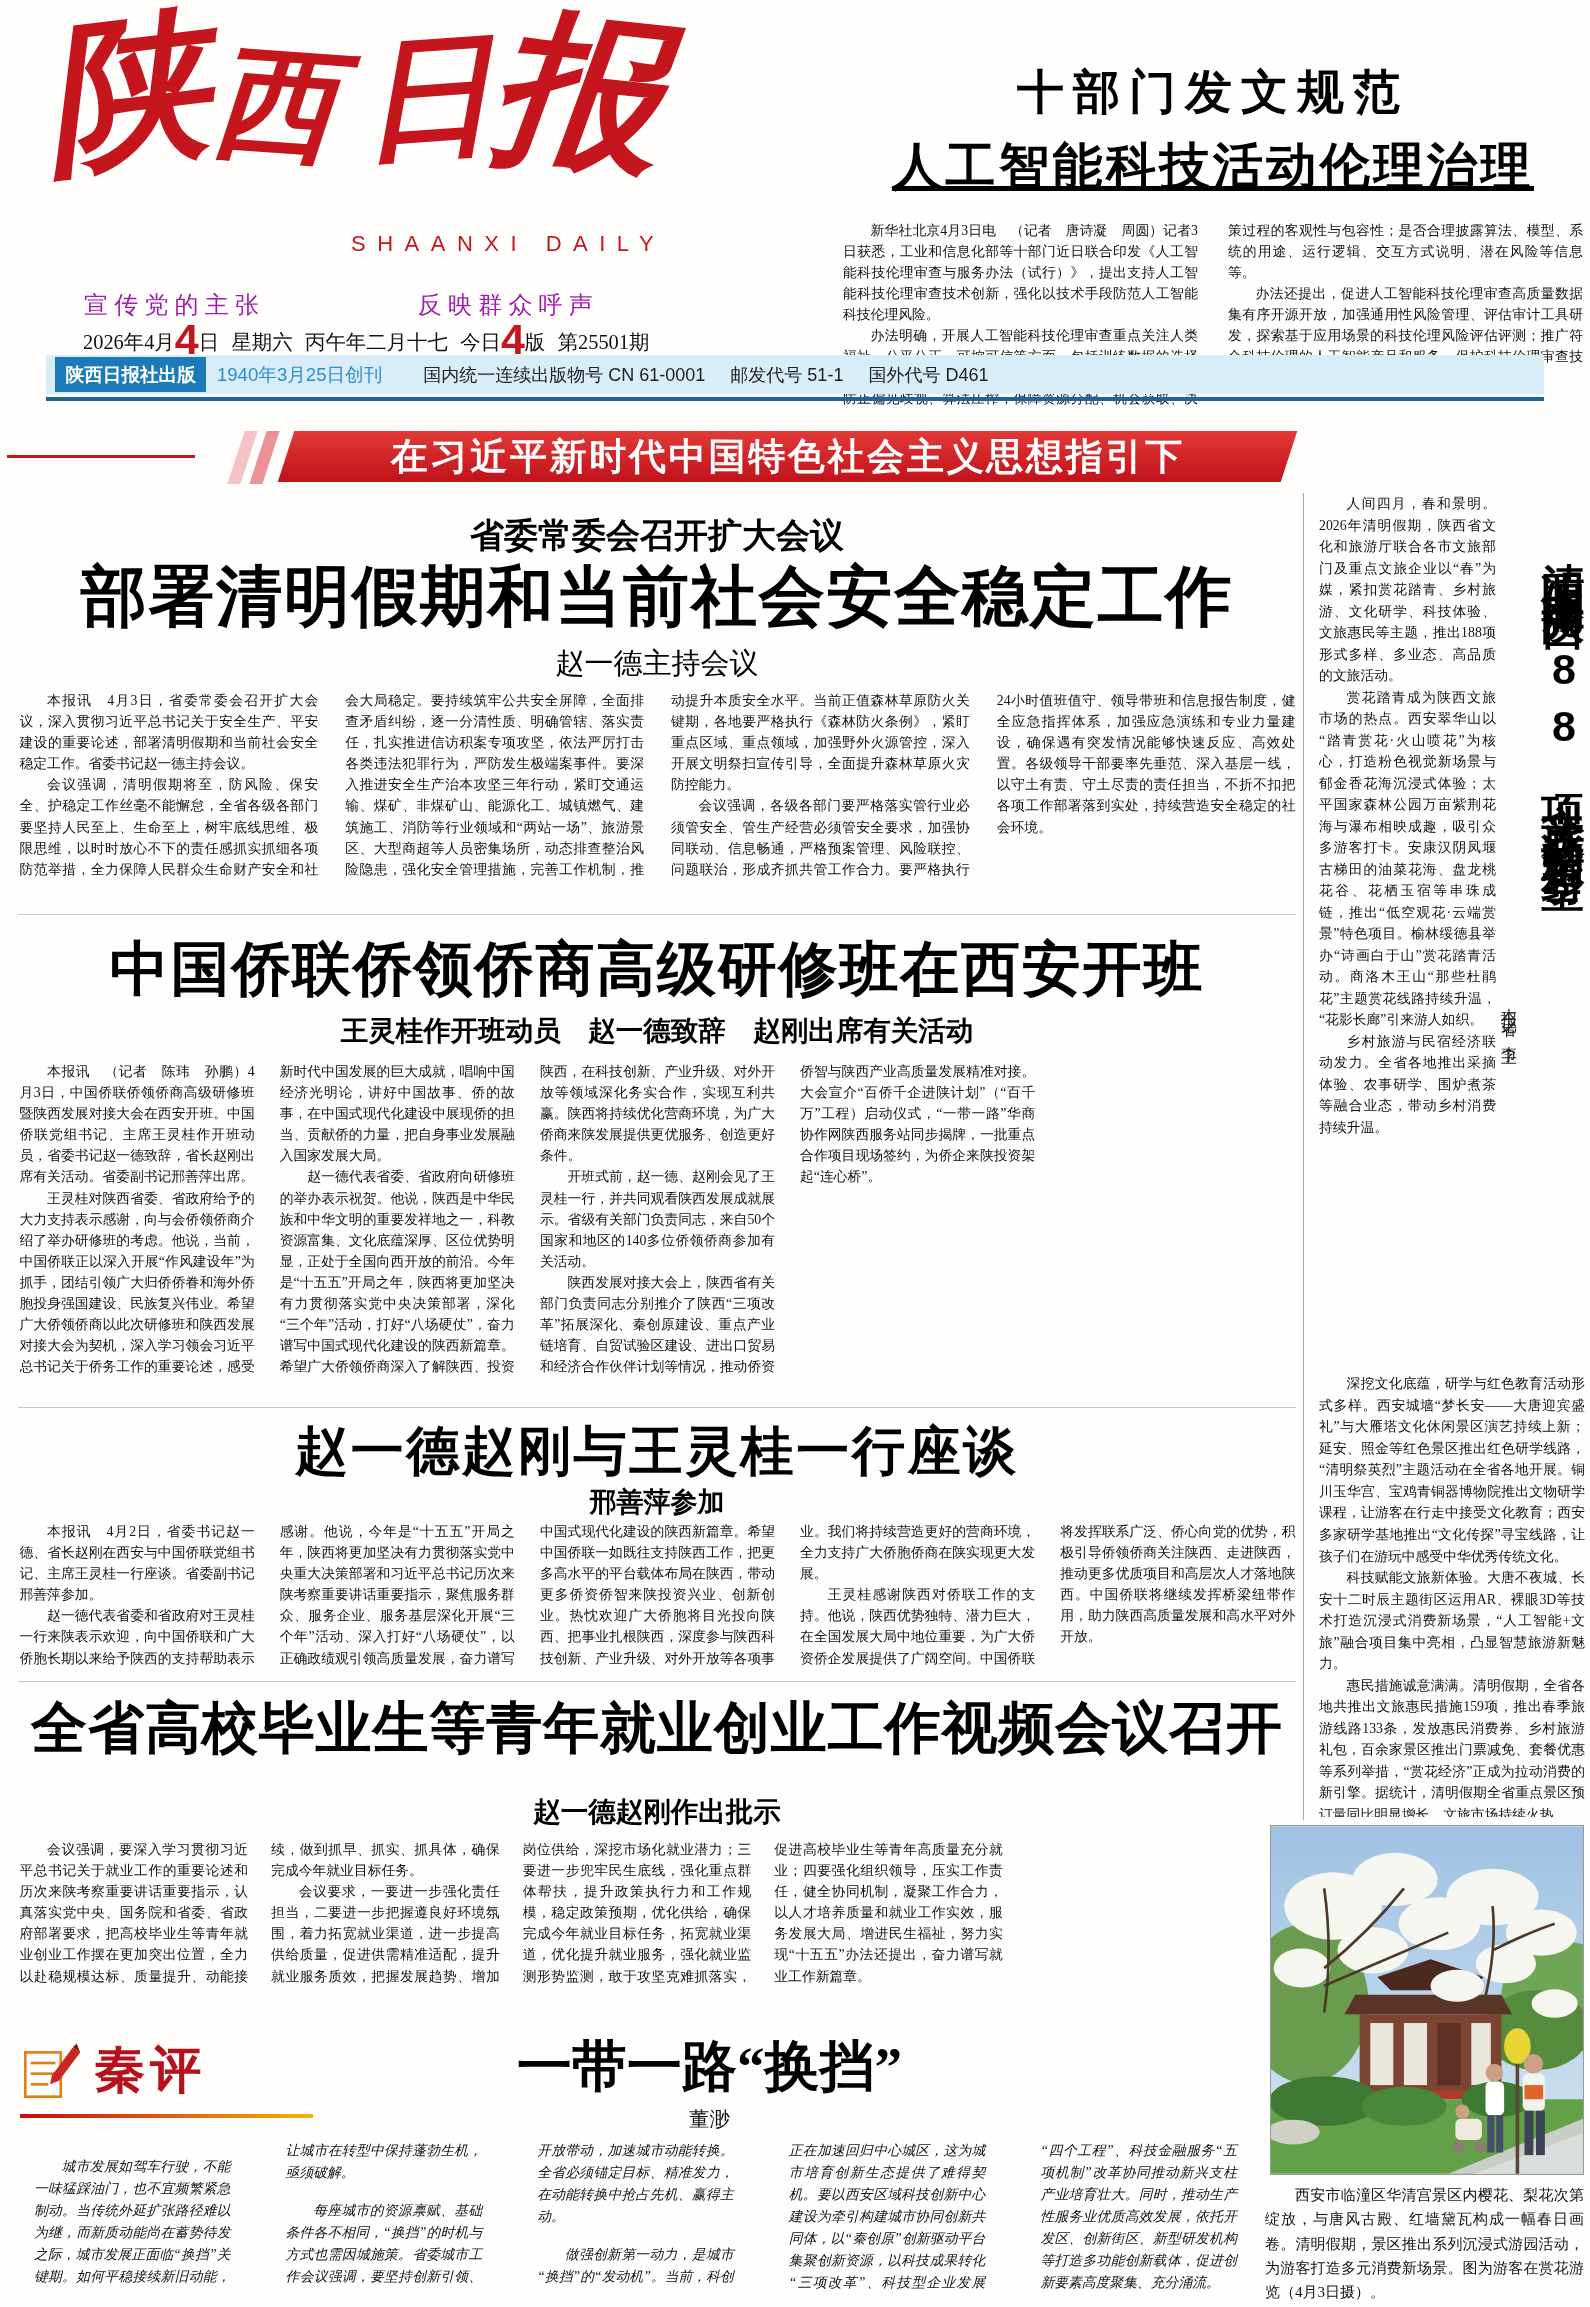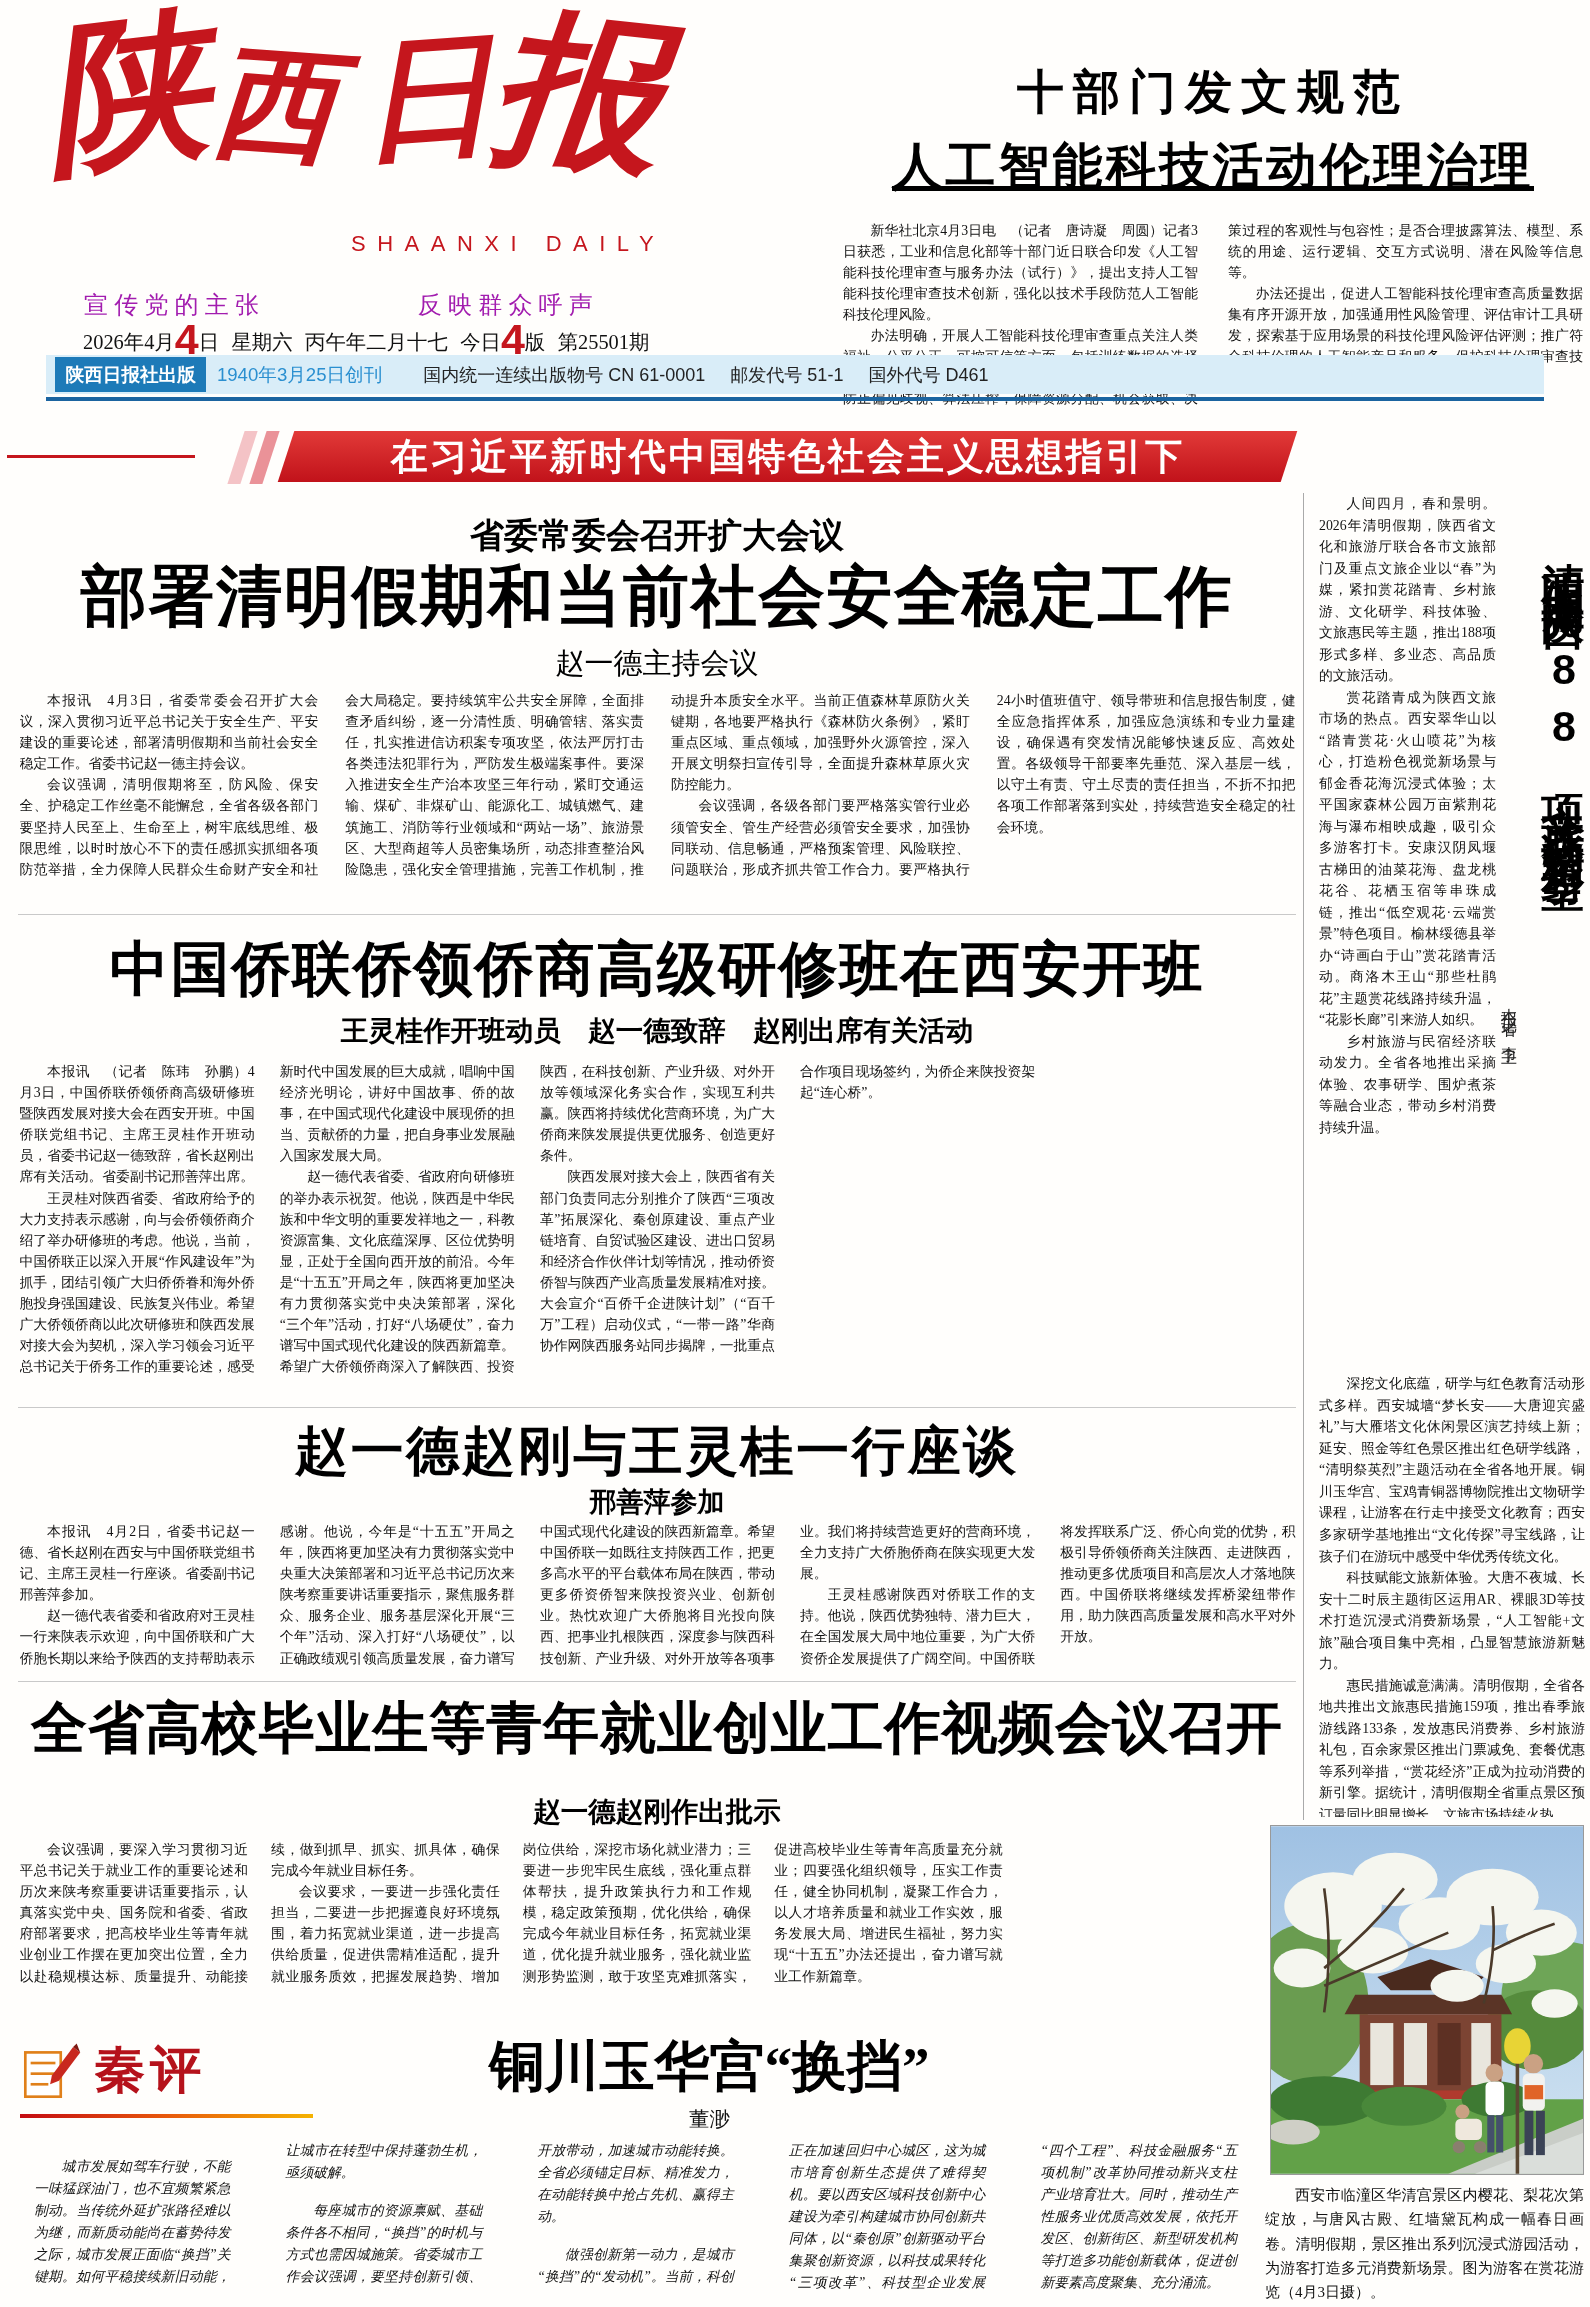--- a/index.html
+++ b/index.html
@@ -160,20 +160,21 @@
       </div>
   </div>
 
   <div class="hr" style="top:914px;"></div>
   <div class="headline" style="top:930px;font-size:59px;letter-spacing:1.8px;">中国侨联侨领侨商高级研修班在西安开班</div>
   <div class="subhead" style="top:1013px;font-size:27.5px;font-weight:700;">王灵桂作开班动员　赵一德致辞　赵刚出席有关活动</div>
   <div class="colbody" style="top:1061px;height:335px;column-count:5;column-gap:25px;">
       <p>本报讯　（记者　陈玮　孙鹏）4月3日，中国侨联侨领侨商高级研修班暨陕西发展对接大会在西安开班。中国侨联党组书记、主席王灵桂作开班动员，省委书记赵一德致辞，省长赵刚出席有关活动。省委副书记邢善萍出席。</p>
       <p>王灵桂对陕西省委、省政府给予的大力支持表示感谢，向与会侨领侨商介绍了举办研修班的考虑。他说，当前，中国侨联正以深入开展“作风建设年”为抓手，团结引领广大归侨侨眷和海外侨胞投身强国建设、民族复兴伟业。希望广大侨领侨商以此次研修班和陕西发展对接大会为契机，深入学习领会习近平总书记关于侨务工作的重要论述，感受新时代中国发展的巨大成就，唱响中国经济光明论，讲好中国故事、侨的故事，在中国式现代化建设中展现侨的担当、贡献侨的力量，把自身事业发展融入国家发展大局。</p>
       <p>赵一德代表省委、省政府向研修班的举办表示祝贺。他说，陕西是中华民族和中华文明的重要发祥地之一，科教资源富集、文化底蕴深厚、区位优势明显，正处于全国向西开放的前沿。今年是“十五五”开局之年，陕西将更加坚决有力贯彻落实党中央决策部署，深化“三个年”活动，打好“八场硬仗”，奋力谱写中国式现代化建设的陕西新篇章。希望广大侨领侨商深入了解陕西、投资陕西，在科技创新、产业升级、对外开放等领域深化务实合作，实现互利共赢。陕西将持续优化营商环境，为广大侨商来陕发展提供更优服务、创造更好条件。</p>
+      <p>开班式前，赵一德、赵刚会见了王灵桂一行，并共同观看陕西发展成就展示。省级有关部门负责同志，来自50个国家和地区的140多位侨领侨商参加有关活动。</p>
       <p>陕西发展对接大会上，陕西省有关部门负责同志分别推介了陕西“三项改革”拓展深化、秦创原建设、重点产业链培育、自贸试验区建设、进出口贸易和经济合作伙伴计划等情况，推动侨资侨智与陕西产业高质量发展精准对接。大会宣介“百侨千企进陕计划”（“百千万”工程）启动仪式，“一带一路”华商协作网陕西服务站同步揭牌，一批重点合作项目现场签约，为侨企来陕投资架起“连心桥”。</p>
     </div>
 
   <div class="hr" style="top:1407px;"></div>
   <div class="headline" style="top:1416px;font-size:53px;letter-spacing:2.7px;">赵一德赵刚与王灵桂一行座谈</div>
   <div class="subhead" style="top:1484px;font-size:27px;font-weight:700;">邢善萍参加</div>
   <div class="colbody" style="top:1521px;height:149px;column-count:5;column-gap:25px;">
       <p>本报讯　4月2日，省委书记赵一德、省长赵刚在西安与中国侨联党组书记、主席王灵桂一行座谈。省委副书记邢善萍参加。</p>
       <p>赵一德代表省委和省政府对王灵桂一行来陕表示欢迎，向中国侨联和广大侨胞长期以来给予陕西的支持帮助表示感谢。他说，今年是“十五五”开局之年，陕西将更加坚决有力贯彻落实党中央重大决策部署和习近平总书记历次来陕考察重要讲话重要指示，聚焦服务群众、服务企业、服务基层深化开展“三个年”活动、深入打好“八场硬仗”，以正确政绩观引领高质量发展，奋力谱写中国式现代化建设的陕西新篇章。希望中国侨联一如既往支持陕西工作，把更多高水平的平台载体布局在陕西，带动更多侨资侨智来陕投资兴业、创新创业。热忱欢迎广大侨胞将目光投向陕西、把事业扎根陕西，深度参与陕西科技创新、产业升级、对外开放等各项事业。我们将持续营造更好的营商环境，全力支持广大侨胞侨商在陕实现更大发展。</p>
       <p>王灵桂感谢陕西对侨联工作的支持。他说，陕西优势独特、潜力巨大，在全国发展大局中地位重要，为广大侨资侨企发展提供了广阔空间。中国侨联将发挥联系广泛、侨心向党的优势，积极引导侨领侨商关注陕西、走进陕西，推动更多优质项目和高层次人才落地陕西。中国侨联将继续发挥桥梁纽带作用，助力陕西高质量发展和高水平对外开放。</p>
@@ -271,21 +272,21 @@
         <line x1="12" y1="26" x2="40" y2="26" stroke="#e0801a" stroke-width="3"></line>
         <line x1="12" y1="38" x2="40" y2="38" stroke="#e0801a" stroke-width="3"></line>
         <line x1="12" y1="50" x2="32" y2="50" stroke="#e0801a" stroke-width="3"></line>
         <polygon points="36,40 60,8 68,14 44,46 34,50" fill="#c8281e"></polygon>
         <polygon points="60,8 68,14 64,4" fill="#7c1a12"></polygon>
       </svg>
       <span class="qp-title-cn">秦评</span>
     </div>
     <div class="qp-underline"></div>
   </div>
-  <div class="essay-title">铜川玉华宫“换挡”</div>
+  <div class="essay-title">一带一路“换挡”</div>
   <div class="essay-author">董渺</div>
   <div class="essay-body">
       <p>城市发展如驾车行驶，不能一味猛踩油门，也不宜频繁紧急制动。当传统外延扩张路径难以为继，而新质动能尚在蓄势待发之际，城市发展正面临“换挡”关键期。如何平稳接续新旧动能，让城市在转型中保持蓬勃生机，亟须破解。</p>
       <p>每座城市的资源禀赋、基础条件各不相同，“换挡”的时机与方式也需因城施策。省委城市工作会议强调，要坚持创新引领、开放带动，加速城市动能转换。全省必须锚定目标、精准发力，在动能转换中抢占先机、赢得主动。</p>
       <p>做强创新第一动力，是城市“换挡”的“发动机”。当前，科创正在加速回归中心城区，这为城市培育创新生态提供了难得契机。要以西安区域科技创新中心建设为牵引构建城市协同创新共同体，以“秦创原”创新驱动平台集聚创新资源，以科技成果转化“三项改革”、科技型企业发展“四个工程”、科技金融服务“五项机制”改革协同推动新兴支柱产业培育壮大。同时，推动生产性服务业优质高效发展，依托开发区、创新街区、新型研发机构等打造多功能创新载体，促进创新要素高度聚集、充分涌流。</p>
       <p>用好改革开放关键一招，是城市“换挡”的“方向盘”。城市的开放不仅是发展空间的拓展，还是与前沿的接轨、标准的对接。要充分发挥城市在双循环中的枢纽作用，对内联动西部地区大市场，对外深度融入共建“一带一路”大格局，以高水平开放促进深层次改革、高质量发展，塑造参与国际竞争合作新优势，让城市在开放中赢得更大空间。</p>
     </div>
 
 </div>
 

